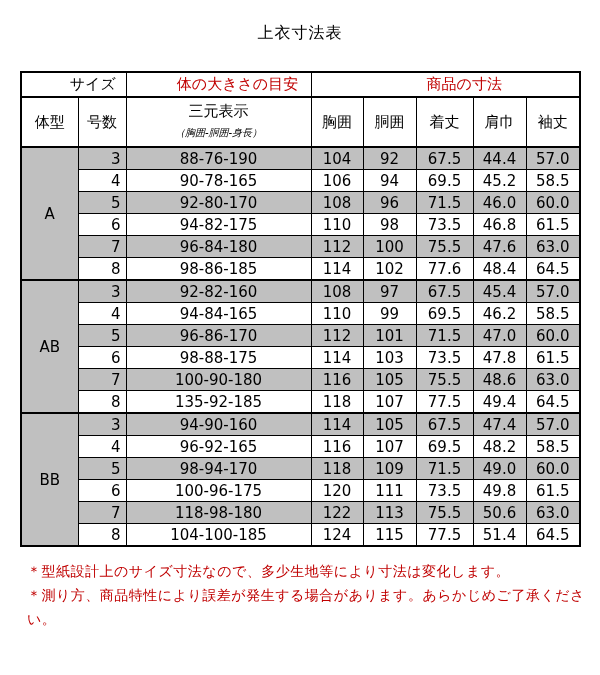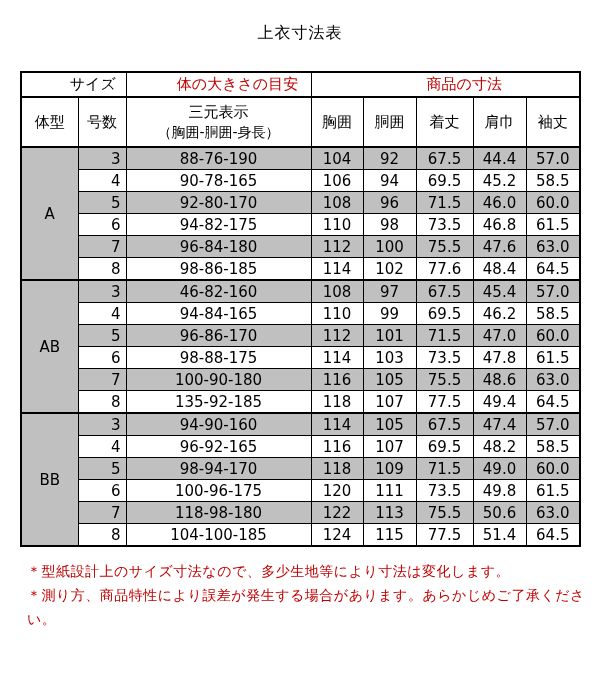--- a/index.html
+++ b/index.html
@@ -21,21 +21,21 @@
     border:2px solid #000;
   }
   .size-table th, .size-table td {
     border:1px solid #000; font-weight:normal; font-size:15px;
     text-align:center; padding:0 2px; overflow:hidden; white-space:nowrap;
     background:#fff;
   }
   tr.group-row th { height:23px; border-bottom-width:2px;padding-left:40px; }
   tr.col-row th   { height:48px; border-bottom-width:2px; }
   .two-line { line-height:20px;margin-left:36px; }
-  .two-line .l2 { font-size:14px; }
+  .two-line .l2 { font-size:10px;font-style:italic; }
 
   tbody td { height:21px; }
   .b2 { border-right-width:2px; }
   tr.sec-end td { border-bottom-width:2px; }
   tr.stripe td { background:var(--stripe-gray,#c0c0c0); }
   td.bodytype {
     background:var(--stripe-gray,#c0c0c0);
     border-bottom-width:2px; font-size:15px;
   }
   td.num { text-align:right; padding-right:5px; }
@@ -140,21 +140,21 @@
         <td>114</td>
         <td>102</td>
         <td>77.6</td>
         <td>48.4</td>
         <td>64.5</td>
       </tr>
 
       <tr class="stripe">
         <td class="bodytype" rowspan="6">AB</td>
         <td class="num b2">3</td>
-        <td class="b2">46-82-160</td>
+        <td class="b2">92-82-160</td>
         <td>108</td>
         <td>97</td>
         <td>67.5</td>
         <td>45.4</td>
         <td>57.0</td>
       </tr>
       <tr>
         <td class="num b2">4</td>
         <td class="b2">94-84-165</td>
         <td>110</td>

